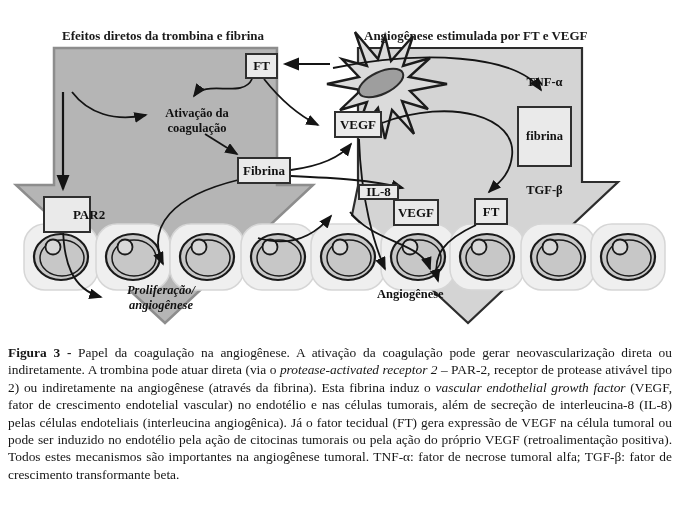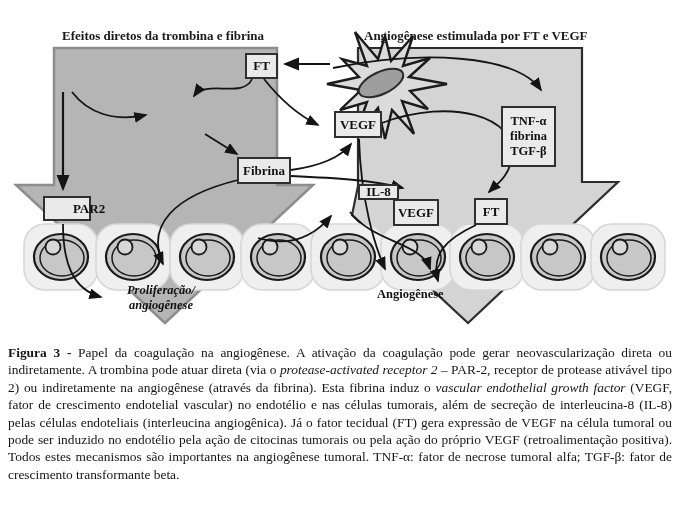--- a/index.html
+++ b/index.html
@@ -125,38 +125,42 @@
 
     <div class="dbox" style="left:245px;top:53px;width:33px;height:26px;">
       <span>FT</span>
     </div>
     <div class="dbox" style="left:237px;top:157px;width:54px;height:27px;">
       <span>Fibrina</span>
     </div>
     <div class="dbox" style="left:334px;top:111px;width:48px;height:27px;">
       <span>VEGF</span>
     </div>
-    <div class="dbox multi" style="left:501px;top:106px;width:55px;height:61px;">
+    <div class="dbox multi" style="left:517px;top:106px;width:55px;height:61px;gap:39px;">
       <span>TNF-α</span>
       <span>fibrina</span>
       <span>TGF-β</span>
     </div>
-    <div class="dbox" style="left:43px;top:196px;width:46px;height:25px;padding-left:44px;">
+    <div class="dbox" style="left:43px;top:196px;width:46px;height:37px;padding-left:44px;">
       <span>PAR2</span>
     </div>
     <div class="dbox" style="left:346px;top:184px;width:41px;height:16px;margin-left:12px;">
       <span>IL-8</span>
     </div>
     <div class="dbox" style="left:393px;top:199px;width:46px;height:27px;">
       <span>VEGF</span>
     </div>
     <div class="dbox" style="left:474px;top:198px;width:34px;height:27px;">
       <span>FT</span>
     </div>
 
+    <div class="freelabel" style="left:155px;top:106px;width:84px;">
+      <span>Ativação da</span><br>
+      <span>coagulação</span>
+    </div>
     <div class="freelabel" style="left:114px;top:283px;width:94px;font-style:italic;">
       <span>Proliferação/</span><br>
       <span>angiogênese</span>
     </div>
     <div class="freelabel" style="left:377px;top:287px;">Angiogênese</div>
   </div>
 
   <div class="caption">
     <span class="figlabel">Figura 3 -</span><span> Papel da coagulação na angiogênese. A ativação da coagulação pode gerar neovascularização direta ou indiretamente. A trombina pode atuar direta (via o </span><i>protease-activated receptor 2</i><span> – PAR-2, receptor de protease ativável tipo 2) ou indiretamente na angiogênese (através da fibrina). Esta fibrina induz o </span><i>vascular endothelial growth factor</i><span> (VEGF, fator de crescimento endotelial vascular) no endotélio e nas células tumorais, além de secreção de interleucina-8 (IL-8) pelas células endoteliais (interleucina angiogênica). Já o fator tecidual (FT) gera expressão de VEGF na célula tumoral ou pode ser induzido no endotélio pela ação de citocinas tumorais ou pela ação do próprio VEGF (retroalimentação positiva). Todos estes mecanismos são importantes na angiogênese tumoral. TNF-α: fator de necrose tumoral alfa; TGF-β: fator de crescimento transformante beta.</span>
   </div>

